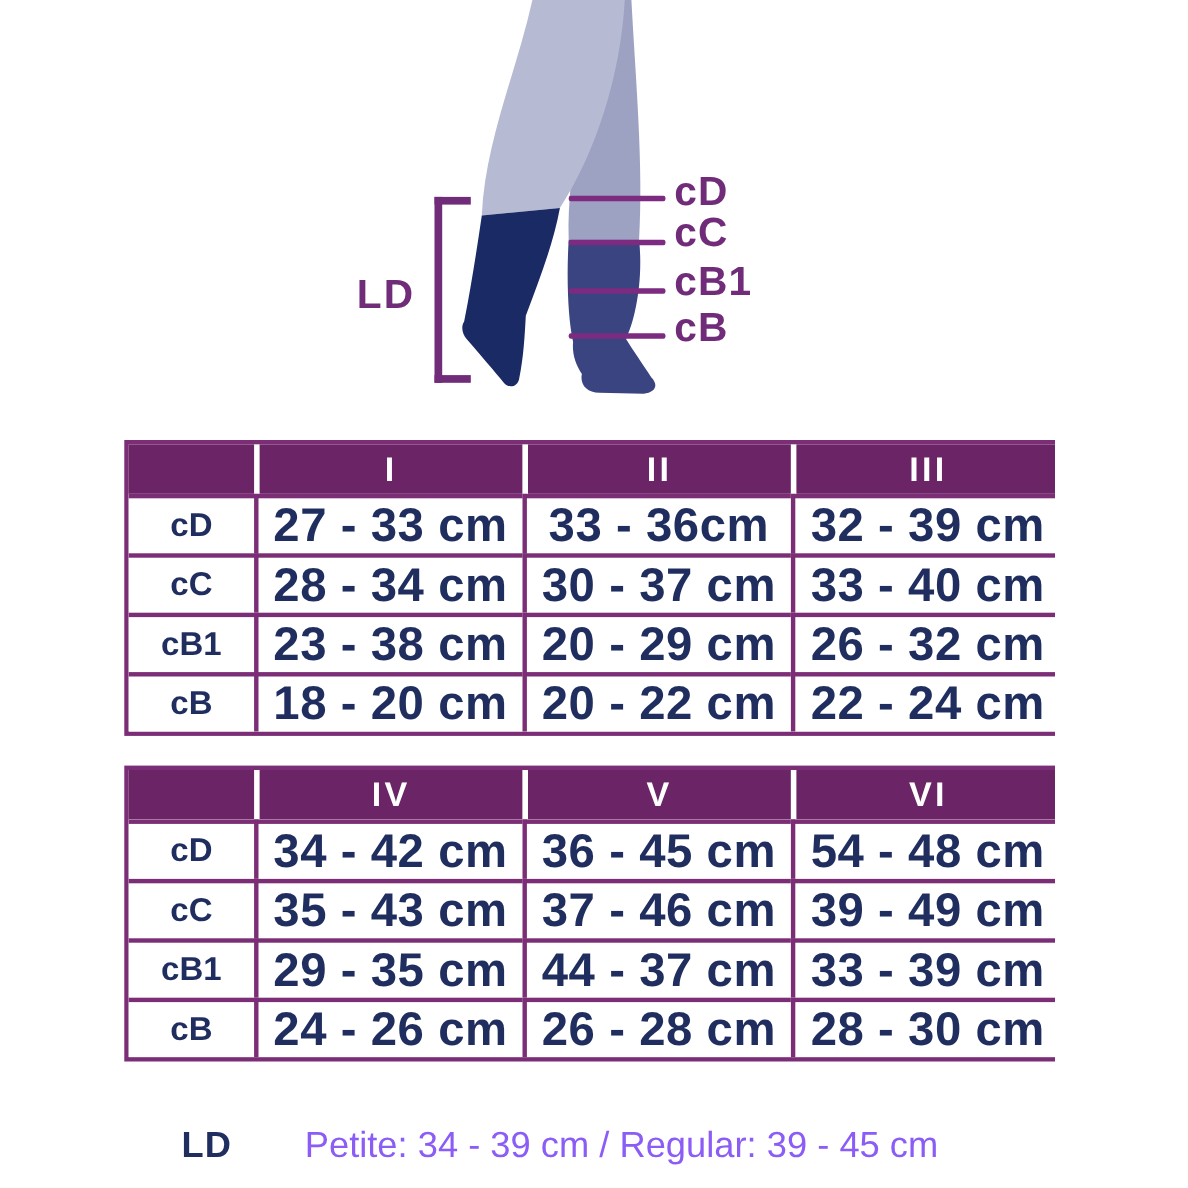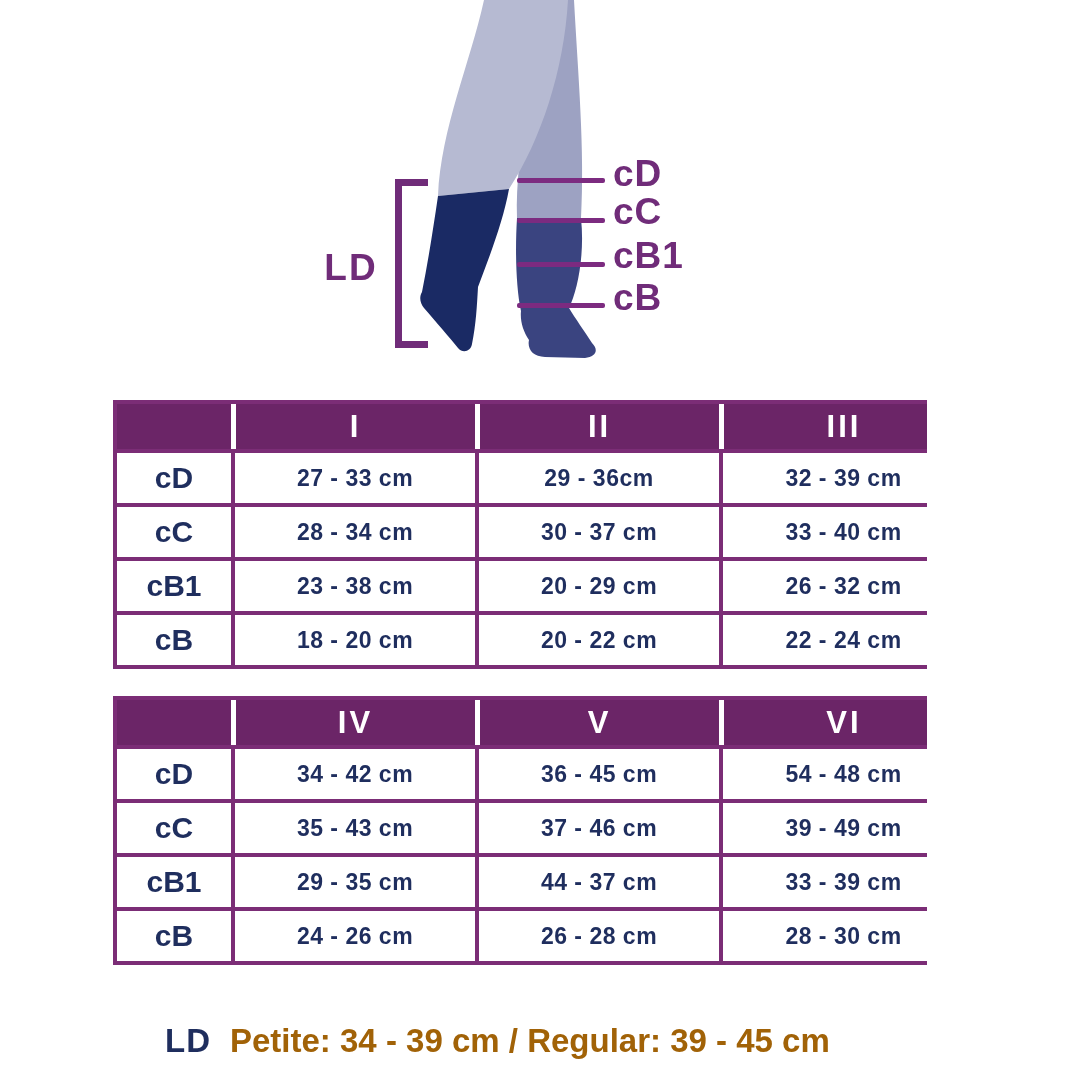--- a/index.html
+++ b/index.html
@@ -1,18 +1,19 @@
 <!DOCTYPE html>
 <html><head>
 <meta charset="utf-8">
 <style>
   html,body{margin:0;padding:0;background:#fff;}
   .canvas{
     position:relative;width:927px;height:1080px;background:#ffffff;overflow:hidden;
     font-family:"Liberation Sans", sans-serif;
+    padding-left:32px;
   }
   
   .legs-svg{position:absolute;left:0;top:0;width:1080px;height:370px;}
   .mline{position:absolute;left:517px;width:88px;height:5px;background:#7c2b80;border-radius:2px;}
   .mline-cd{top:178px;} .mline-cc{top:218px;} .mline-cb1{top:262px;} .mline-cb{top:303px;}
   .mlabel{
     position:absolute;left:613px;width:120px;font-size:37px;font-weight:bold;
     color:#702c79;line-height:40px;letter-spacing:1px;
   }
   .mlabel-cd{top:154px;} .mlabel-cc{top:192px;} .mlabel-cb1{top:236px;} .mlabel-cb{top:278px;}
@@ -39,29 +40,29 @@
     height:45px;background:#6b2567;color:#ffffff;font-size:31px;font-weight:bold;
     letter-spacing:3px;text-align:center;padding:0;box-sizing:border-box;
   }
   .size-table th + th{border-left:5px solid #ffffff;}
   .size-table td{
     height:54px;border-top:4px solid #7b2d76;text-align:center;vertical-align:middle;
     padding:0;box-sizing:border-box;color:#1f2e5e;font-weight:bold;background:#ffffff;
   }
   .size-table td + td{border-left:4px solid #7b2d76;}
   .size-table td.row-label{font-size:30px;}
-  .size-table td.val{font-size:23px;letter-spacing:0.5px;}
+  .size-table td.val{font-size:43px;letter-spacing:0.5px;}
   
   .footer-ld{
     position:absolute;left:146px;top:1022px;width:84px;text-align:center;
     font-size:33px;font-weight:bold;color:#1f2e5e;letter-spacing:1px;
   }
   .footer-text{
-    position:absolute;left:230px;top:1022px;width:670px;
-    font-size:33px;font-weight:bold;color:#a16207;
+    position:absolute;left:230px;top:1022px;width:670px;text-align:center;
+    font-size:33px;font-weight:normal;color:#8b5cf6;
   }
 </style>
 </head>
 <body>
 
 <div class="canvas">
 
   <svg class="legs-svg" viewBox="0 0 1080 370" xmlns="http://www.w3.org/2000/svg">
     <path fill="#9da2c2" d="M 540 0 L 574 0 C 578 75, 585 150, 581 218 L 517 218 C 515 150, 536 70, 540 0 Z"></path>
     <path fill="#3a4480" d="M 517 218 L 581 218 C 585 256, 577 292, 569 308 C 575 318, 585 332, 592 343
@@ -98,21 +99,21 @@
         <th></th>
         <th>I</th>
         <th>II</th>
         <th>III</th>
       </tr>
     </thead>
     <tbody>
       <tr>
         <td class="row-label">cD</td>
         <td class="val">27 - 33 cm</td>
-        <td class="val">29 - 36cm</td>
+        <td class="val">33 - 36cm</td>
         <td class="val">32 - 39 cm</td>
       </tr>
       <tr>
         <td class="row-label">cC</td>
         <td class="val">28 - 34 cm</td>
         <td class="val">30 - 37 cm</td>
         <td class="val">33 - 40 cm</td>
       </tr>
       <tr>
         <td class="row-label">cB1</td>

